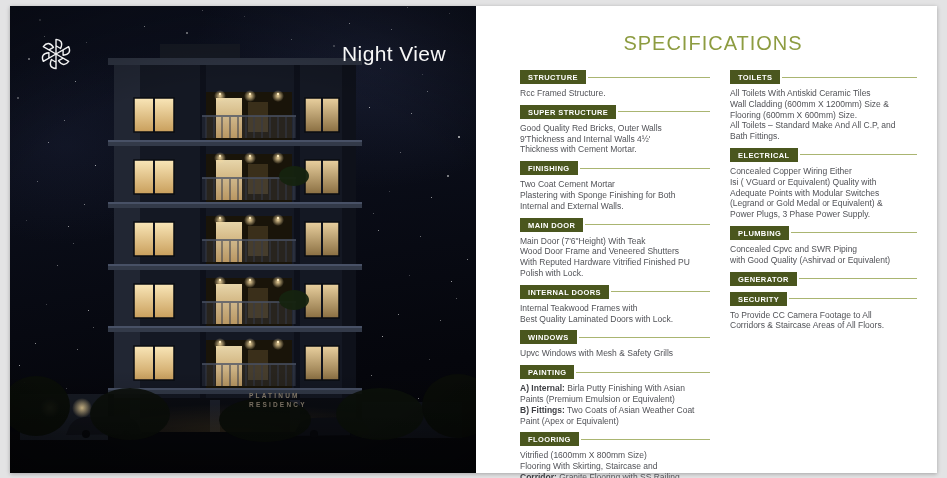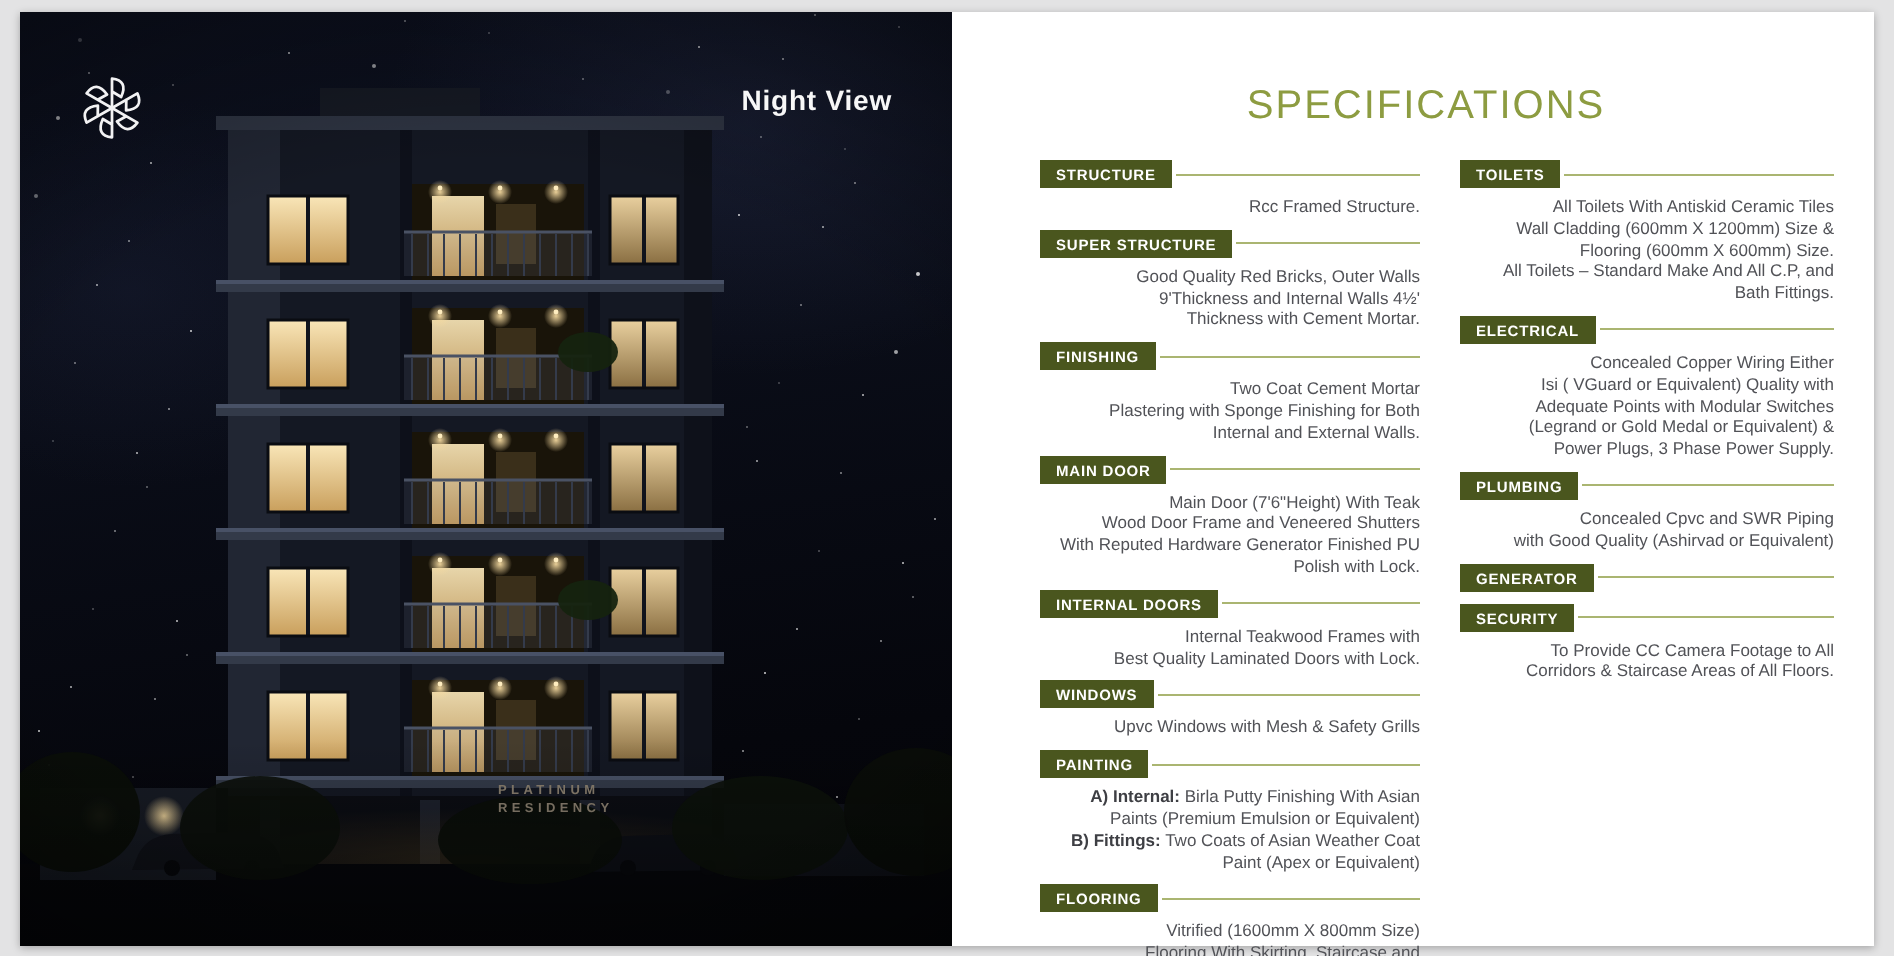--- a/index.html
+++ b/index.html
@@ -22,45 +22,45 @@
     background:
       radial-gradient(260px 180px at 78% 12%, rgba(64,74,116,.22), rgba(0,0,0,0) 70%),
       radial-gradient(200px 140px at 12% 30%, rgba(46,54,88,.18), rgba(0,0,0,0) 70%),
       linear-gradient(172deg,#0d1120 0%, #0a0d18 40%, #05060c 78%, #040408 100%);
   }
   .star-field{position:absolute;inset:0;z-index:1;}
   .star{position:absolute;background:#ffffff;border-radius:50%;}
   .building-svg{position:absolute;left:0;top:0;z-index:2;}
   .photo-caption{
     position:absolute;top:36px;right:30px;z-index:4;color:#f7f7f7;
-    font-size:14px;letter-spacing:.4px;font-weight:700;
+    font-size:21px;letter-spacing:.4px;font-weight:400;
   }
   .brand-logo{position:absolute;left:24px;top:26px;width:44px;height:44px;z-index:4;opacity:.95;}
   .building-sign{
     position:absolute;left:239px;top:385px;z-index:3;color:#8b8070;
     font-size:6.5px;letter-spacing:2.2px;line-height:9px;font-weight:bold;
   }
   .building-sign span{display:block;}
   .photo-vignette{
     position:absolute;inset:0;z-index:3;pointer-events:none;
     background:
       linear-gradient(to bottom, rgba(0,0,0,0) 78%, rgba(0,0,0,.45) 100%),
       radial-gradient(420px 300px at 50% 55%, rgba(0,0,0,0) 60%, rgba(0,0,0,.38) 100%);
   }
   
   .spec-panel{flex:1;position:relative;background:#ffffff;}
   .spec-title{
-    text-align:center;margin:36px 0 15px;color:var(--title-green);
+    text-align:center;margin:26px 0 15px;color:var(--title-green);
     font-size:20px;font-weight:500;letter-spacing:1px;padding-left:13px;
   }
   .spec-columns{display:flex;gap:20px;padding:0 20px 0 44px;}
   .spec-column{min-width:0;}
   .spec-column.left{flex:0 0 190px;}
   .spec-column.right{flex:1;}
-  .spec-section{margin-bottom:6px;text-align:right;}
+  .spec-section{margin-bottom:6px;}
   .spec-header{display:flex;align-items:center;margin-bottom:4px;}
   .spec-badge{
     background:var(--accent-badge);color:#ffffff;font-size:7.5px;font-weight:bold;
     letter-spacing:.4px;padding:3px 8px 2px;white-space:nowrap;
   }
   .spec-rule{flex:1;height:1px;background:var(--accent-rule);opacity:.75;margin-left:2px;}
   .spec-body{font-size:8.5px;line-height:10.8px;color:var(--body-text);}
   .spec-body .ln{display:block;white-space:nowrap;}
   .spec-body b{font-weight:bold;color:#3e3f44;}
 </style>
@@ -413,21 +413,21 @@
             </p>
           </section>
           <section class="spec-section">
             <div class="spec-header">
               <span class="spec-badge">MAIN DOOR</span>
               <span class="spec-rule"></span>
             </div>
             <p class="spec-body">
               <span class="ln">Main Door (7'6"Height) With Teak</span>
               <span class="ln">Wood Door Frame and Veneered Shutters</span>
-              <span class="ln">With Reputed Hardware Generator Finished PU</span>
+              <span class="ln">With Reputed Hardware Vitrified Finished PU</span>
               <span class="ln">Polish with Lock.</span>
             </p>
           </section>
           <section class="spec-section">
             <div class="spec-header">
               <span class="spec-badge">INTERNAL DOORS</span>
               <span class="spec-rule"></span>
             </div>
             <p class="spec-body">
               <span class="ln">Internal Teakwood Frames with</span>

